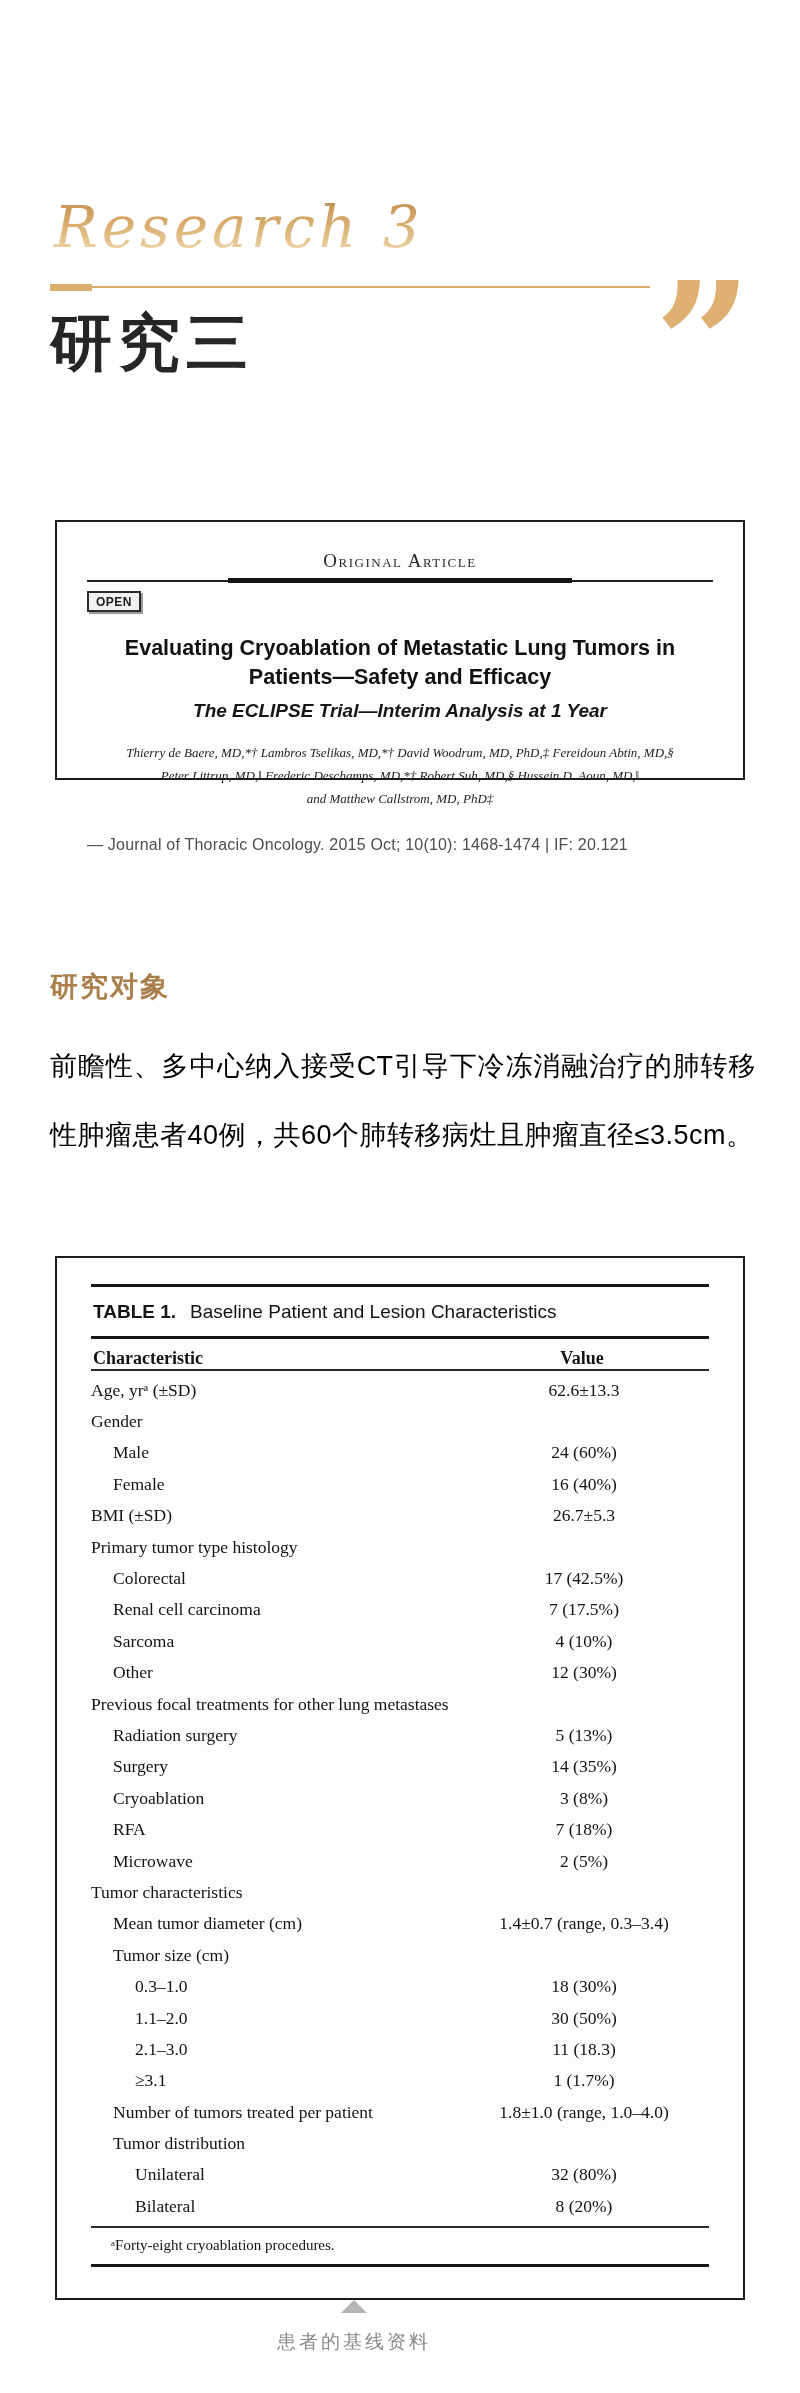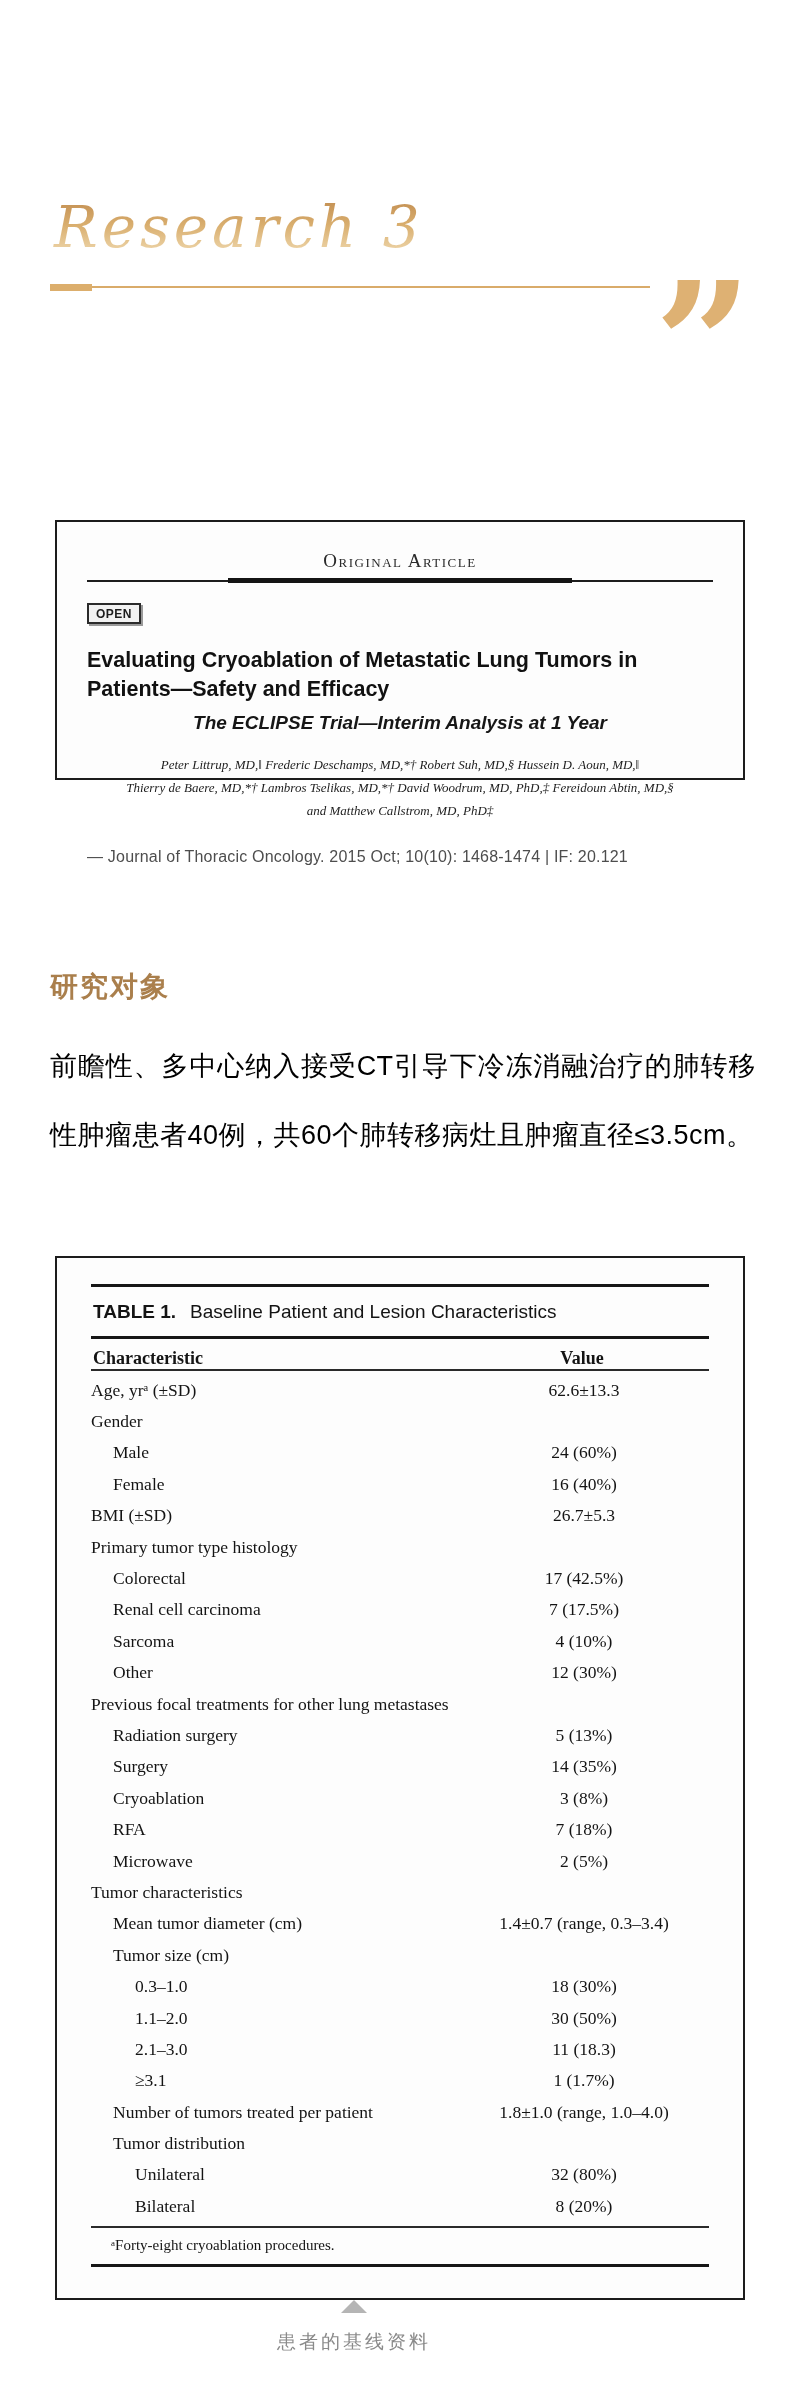--- a/index.html
+++ b/index.html
@@ -61,32 +61,33 @@
     font-variant: small-caps;
     font-size: 19px;
     letter-spacing: 1.5px;
     color: #2a2a2a;
   }
   .mid-rule { display: flex; align-items: center; margin-top: 6px; }
   .mid-rule .thin { flex: 1; height: 2px; background: #1d1d1d; }
   .mid-rule .thick { width: 55%; height: 5px; background: #141414; }
   .open-badge {
     display: inline-block;
-    margin-top: 20px;
+    margin-top: 8px;
     border: 2px solid #2b2b2b;
     box-shadow: 2px 2px 0 #9a9a9a;
     background: #f2f2f2;
     font-weight: 700;
     font-size: 12px;
     letter-spacing: 0.5px;
     color: #1c1c1c;
     padding: 2px 7px 1px 7px;
   }
   .paper-title {
     margin-top: 22px;
+    text-align: center;
     font-weight: 700;
     font-size: 21.5px;
     color: #111;
     line-height: 1.35;
   }
   .paper-subtitle {
     margin-top: 8px;
     text-align: center;
     font-style: italic;
     font-weight: 600;
@@ -184,39 +185,40 @@
 <body>
 
 <div class="page">
 
   <div class="hdr">
     <div class="script-title">Research 3</div>
     <div class="hdr-rule">
       <div class="nub"></div>
       <div class="line"></div>
     </div>
+    <div class="cn-title">研究三</div>
     <div class="quote-mark">”</div>
   </div>
 
   <div class="article-card">
     <div class="orig-article">Original Article</div>
     <div class="mid-rule">
       <div class="thin"></div>
       <div class="thick"></div>
       <div class="thin"></div>
     </div>
     <span class="open-badge">OPEN</span>
     <div class="paper-title">
       <div>Evaluating Cryoablation of Metastatic Lung Tumors in</div>
       <div>Patients—Safety and Efficacy</div>
     </div>
     <div class="paper-subtitle">The ECLIPSE Trial—Interim Analysis at 1 Year</div>
     <div class="authors">
+      <div>Thierry de Baere, MD,*† Lambros Tselikas, MD,*† David Woodrum, MD, PhD,‡ Fereidoun Abtin, MD,§</div>
       <div>Peter Littrup, MD,‖ Frederic Deschamps, MD,*† Robert Suh, MD,§ Hussein D. Aoun, MD,‖</div>
-      <div>Thierry de Baere, MD,*† Lambros Tselikas, MD,*† David Woodrum, MD, PhD,‡ Fereidoun Abtin, MD,§</div>
       <div>and Matthew Callstrom, MD, PhD‡</div>
     </div>
     <div class="citation">— Journal of Thoracic Oncology. 2015 Oct; 10(10): 1468-1474  |  IF: 20.121</div>
   </div>
 
   <div class="section-heading">研究对象</div>
   <div class="section-body">前瞻性、多中心纳入接受CT引导下冷冻消融治疗的肺转移性肿瘤患者40例，共60个肺转移病灶且肿瘤直径≤3.5cm。</div>
 
   <div class="table-card">
     <div class="rule-heavy"></div>

